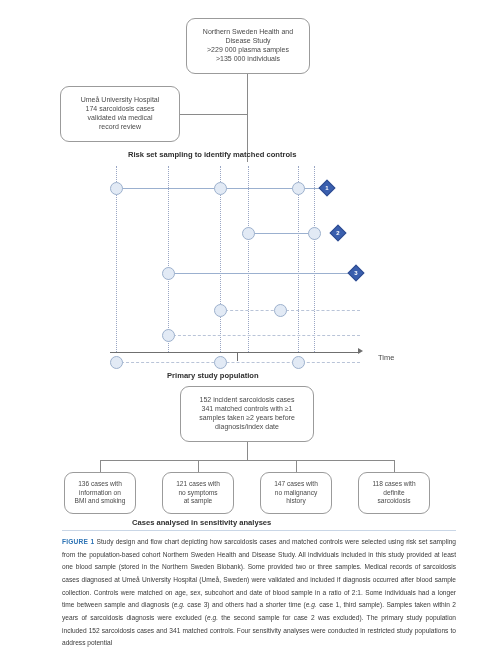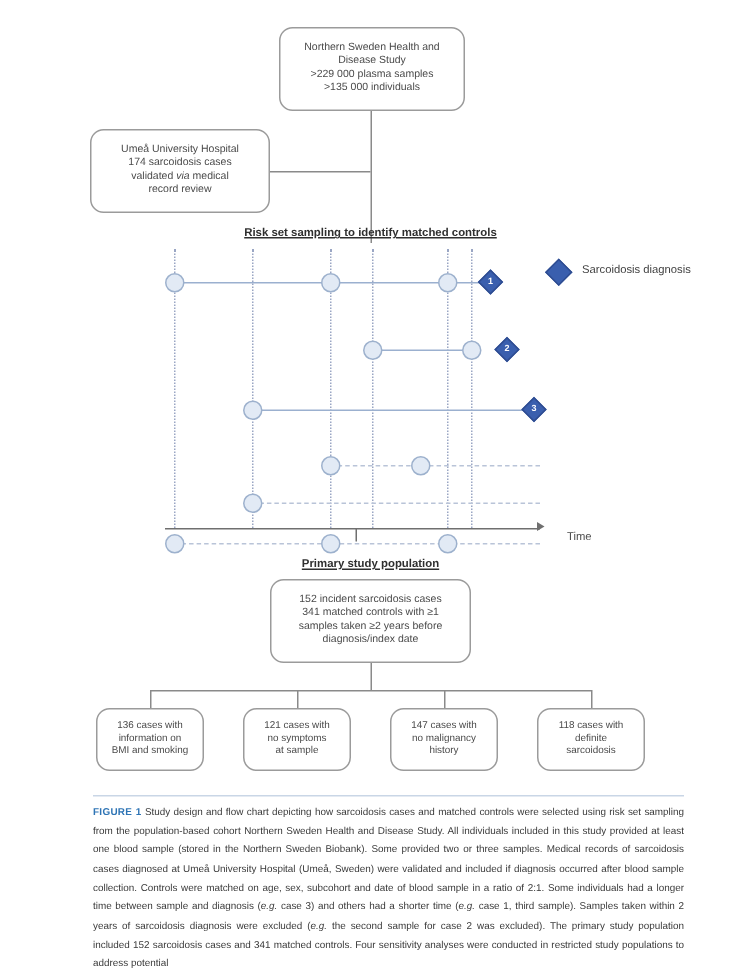--- a/index.html
+++ b/index.html
@@ -28,23 +28,22 @@
     line-height:1.28;
   }
   .box .lines{padding:2px 4px;width:100%;}
   .box .ln{display:block;white-space:nowrap;}
 
   
   .hdr{
     position:absolute;
     font-weight:bold;
     color:#2f2f2f;
-    text-align:center;
+    text-align:left;
     white-space:nowrap;
-    text-decoration:underline;
   }
 
   
   .vline{position:absolute;background:#8a8a8a;width:1px;}
   .hline{position:absolute;background:#8a8a8a;height:1px;}
 
   
   .chart{position:absolute;left:110px;top:166px;width:250px;height:196px;}
   .vgrid{position:absolute;top:0;width:0;border-left:1px dotted #9aa6c4;height:186px;}
   .axis{position:absolute;left:110px;top:352px;width:250px;height:1px;background:#6f6f6f;}
@@ -182,24 +181,20 @@
     <div class="circle" style="left:104px;top:190px;"></div>
     <div class="circle" style="left:182px;top:190px;"></div>
   </div>
 
   <div class="axis"></div>
   <div class="axis-arrow"></div>
   <div class="axis-tick"></div>
   <div class="time-lbl">Time</div>
 
   <div class="legend">
-    <div class="lg-row">
-      <span class="lg-diamond"></span>
-      <span class="lg-lbl">Sarcoidosis diagnosis</span>
-    </div>
   </div>
 
   <div class="hdr" style="left:167px;top:371px;width:160px;font-size:7.6px;">Primary study population</div>
 
   <div class="box" style="left:180px;top:386px;width:134px;height:56px;font-size:7px;">
     <div class="lines">
       <span class="ln">152 incident sarcoidosis cases</span>
       <span class="ln">341 matched controls with ≥1</span>
       <span class="ln">samples taken ≥2 years before</span>
       <span class="ln">diagnosis/index date</span>
@@ -238,19 +233,20 @@
   </div>
 
   <div class="box" style="left:358px;top:472px;width:72px;height:42px;font-size:6.6px;">
     <div class="lines">
       <span class="ln">118 cases with</span>
       <span class="ln">definite</span>
       <span class="ln">sarcoidosis</span>
     </div>
   </div>
 
+  <div class="hdr" style="left:132px;top:518px;width:226px;font-size:7.6px;">Cases analysed in sensitivity analyses</div>
 
   <div class="cap-rule"></div>
   <div class="caption">
     <span class="figlabel">FIGURE 1</span><span> Study design and flow chart depicting how sarcoidosis cases and matched controls were selected using risk set sampling from the population-based cohort Northern Sweden Health and Disease Study. All individuals included in this study provided at least one blood sample (stored in the Northern Sweden Biobank). Some provided two or three samples. Medical records of sarcoidosis cases diagnosed at Umeå University Hospital (Umeå, Sweden) were validated and included if diagnosis occurred after blood sample collection. Controls were matched on age, sex, subcohort and date of blood sample in a ratio of 2:1. Some individuals had a longer time between sample and diagnosis (</span><i>e.g.</i><span> case 3) and others had a shorter time (</span><i>e.g.</i><span> case 1, third sample). Samples taken within 2 years of sarcoidosis diagnosis were excluded (</span><i>e.g.</i><span> the second sample for case 2 was excluded). The primary study population included 152 sarcoidosis cases and 341 matched controls. Four sensitivity analyses were conducted in restricted study populations to address potential</span>
   </div>
 
 </div>
 
 </body></html>

